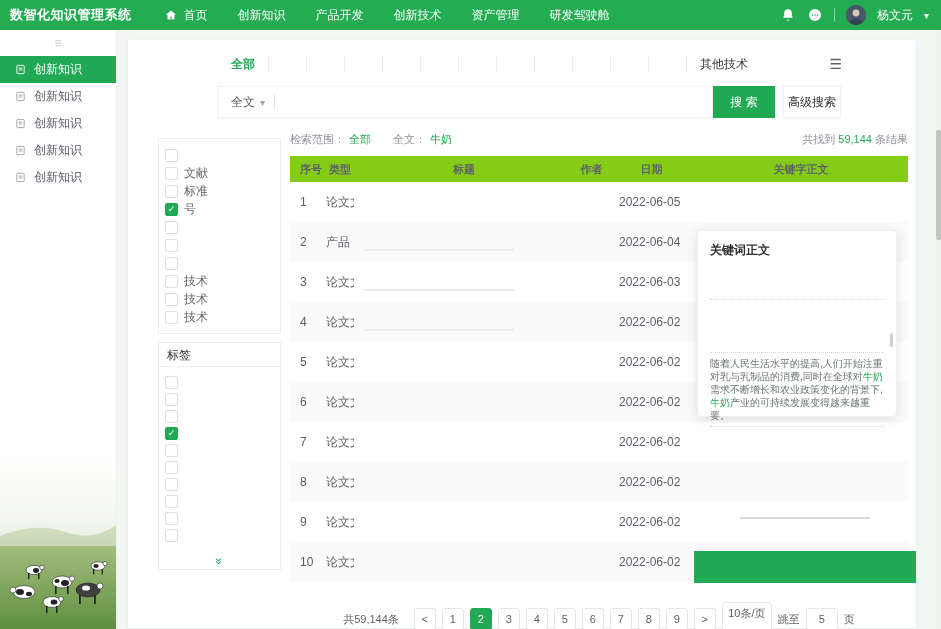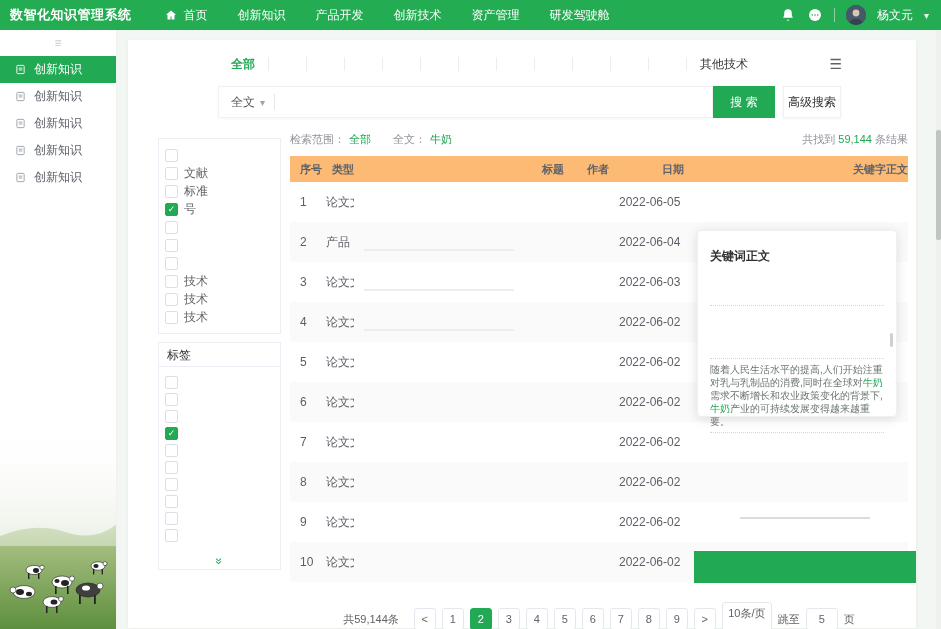--- a/index.html
+++ b/index.html
@@ -61,31 +61,31 @@
   .expand-ico { color:#21a954; font-size:12px; transform:rotate(90deg); display:inline-block; cursor:pointer; }
 
   
   .results { position:absolute; left:162px; top:90px; width:618px; }
   .summary-row { display:flex; justify-content:space-between; font-size:11px; color:#909399; height:18px; align-items:center; }
   .green-txt { color:#21a954; }
   .summary-left span { margin-right:4px; }
   .sp16 { display:inline-block; width:14px; }
 
   table.res { width:618px; border-collapse:collapse; table-layout:fixed; margin-top:8px; }
-  table.res th { height:26px; background:#fdba74; font-size:11px; color:#5f6368; font-weight:bold; text-align:right; padding-left:10px; white-space:nowrap;font-family:Liberation Serif, serif; }
+  table.res th { height:26px; background:#84cc16; font-size:11px; color:#5f6368; font-weight:bold; text-align:center; padding-left:10px; white-space:nowrap;font-family:Liberation Serif, serif; }
   table.res td { height:40px; font-size:12px; color:#5a5e66; padding-left:10px; white-space:nowrap; overflow:hidden; }
   table.res tr.alt td { background:#fafafa; }
   .redact-bar { display:block; width:150px; height:2px; background:#ededed; margin-top:16px; }
 
   .kw-redact-line { position:absolute; left:612px; top:477px; width:130px; height:2px; background:#dcdcdc; }
   .green-banner { position:absolute; left:566px; top:511px; width:222px; height:32px; background:#21a954; }
 
   
   .popup { position:absolute; left:569px; top:190px; width:200px; height:187px; background:#fff; border:1px solid #f0f0f0; border-radius:4px; box-shadow:0 2px 12px rgba(0,0,0,.12); z-index:6; padding:11px 12px 8px; }
-  .popup-title { font-size:12px; font-weight:bold; color:#303133;margin-top:6px; }
+  .popup-title { font-size:12px; font-weight:bold; color:#303133; }
   .popup-gap1 { height:40px; }
   .popup-gap2 { height:52px; }
   .dotted { border-top:1px dotted #d6d6d6; }
   .popup-par { font-size:10px; line-height:13px; color:#6a7570; margin:4px 0 4px; }
   .popup-par .hl { color:#21a954; }
   .popup-scroll { position:absolute; right:3px; top:102px; width:3px; height:14px; border-radius:2px; background:#d0d0d0; }
 
   
   .pagination { position:absolute; left:162px; top:562px; width:618px; display:flex; align-items:center; justify-content:center; gap:6px; font-size:11px; color:#606266; }
   .pg-total { margin-right:9px; white-space:nowrap; }

